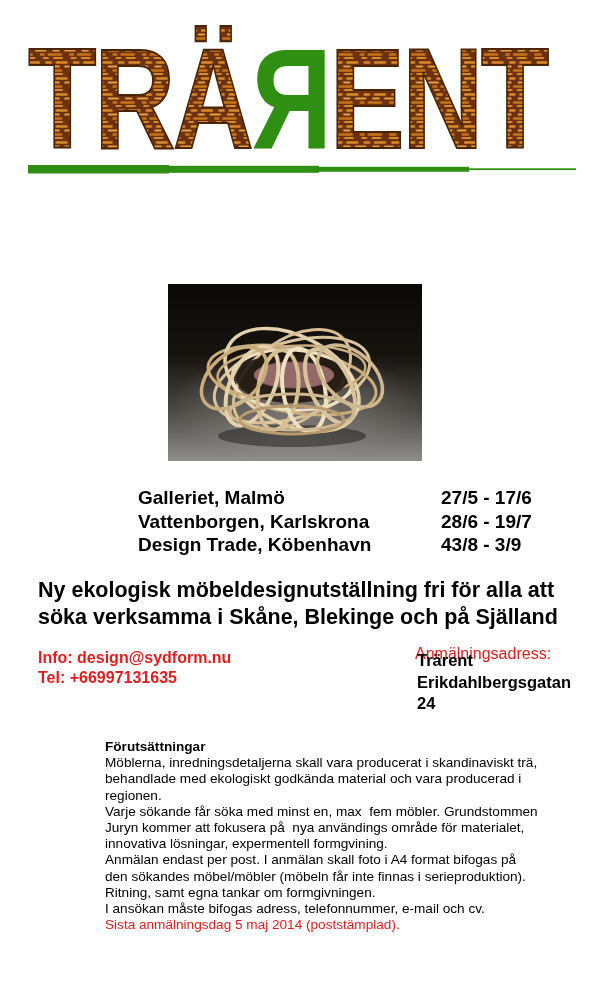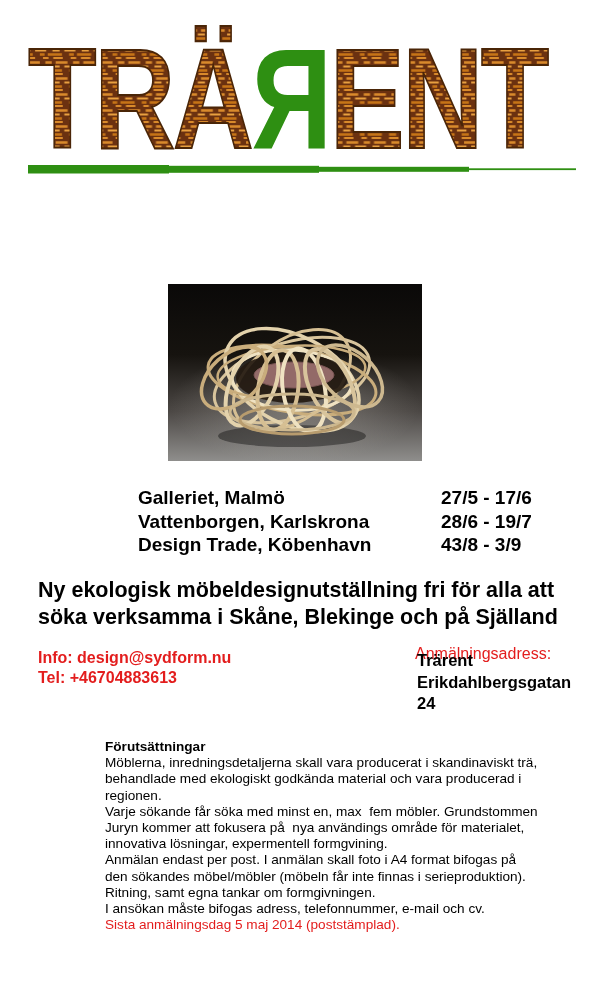--- a/index.html
+++ b/index.html
@@ -115,21 +115,21 @@
     <div class="xrow">
       <span class="venue">Design Trade, Köbenhavn</span>
       <span class="dates">43/8 - 3/9</span>
     </div>
   </div>
 
   <div class="headline">Ny ekologisk möbeldesignutställning fri för alla att söka verksamma i Skåne, Blekinge och på Själland</div>
 
   <div class="contact red">
     <div>Info: design@sydform.nu</div>
-    <div>Tel: +46704883613</div>
+    <div>Tel: +66997131635</div>
   </div>
 
   <div class="apply-label red">Anmälningsadress:</div>
   <div class="apply-address">
     <div>Trärent</div>
     <div>Erikdahlbergsgatan 24</div>
   </div>
 
   <div class="conditions">
     <div class="cond-title">Förutsättningar</div>

